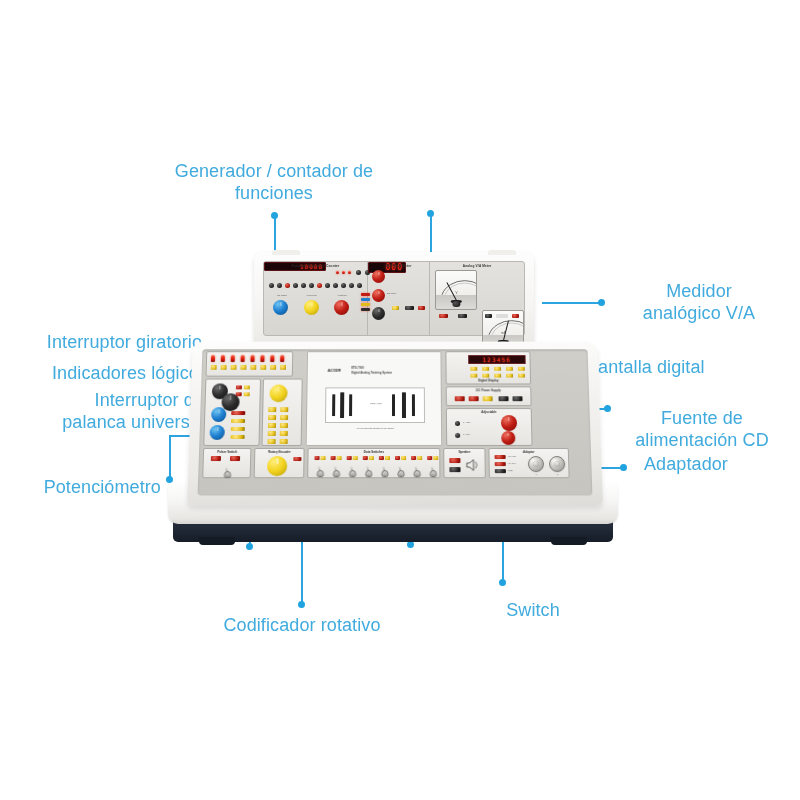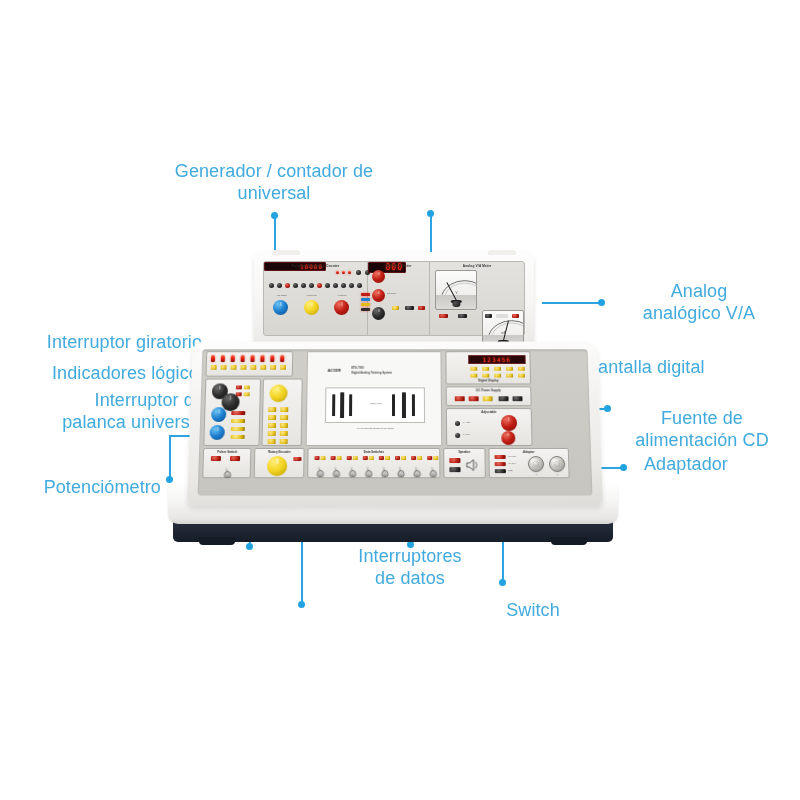--- a/index.html
+++ b/index.html
@@ -269,46 +269,45 @@
   <div class="ln v" style="left:301px; top:492px; height:112px;"></div>
   <div class="dot" style="left:298px; top:601px;"></div>
 
   <div class="ln v" style="left:410px; top:492px; height:52px;"></div>
   <div class="dot" style="left:407px; top:541px;"></div>
 
   <div class="ln v" style="left:502px; top:492px; height:90px;"></div>
   <div class="dot" style="left:499px; top:579px;"></div>
 
   <div class="label lbl-c" style="left:128px; top:161px; width:292px;">Generador / contador de
-universal</div>
-
-
-  <div class="label lbl-c" style="left:604px; top:281px; width:190px;">Analog
+funciones</div>
+
+
+  <div class="label lbl-c" style="left:604px; top:281px; width:190px;">Medidor
 analógico V/A</div>
 
   <div class="label lbl-l" style="left:586px; top:357px; width:200px;">Pantalla digital</div>
 
   <div class="label lbl-c" style="left:612px; top:408px; width:180px;">Fuente de
 alimentación CD</div>
 
   <div class="label lbl-l" style="left:644px; top:454px; width:160px;">Adaptador</div>
 
   <div class="label lbl-r" style="left:6px; top:332px; width:196px;">Interruptor giratorio</div>
 
   <div class="label lbl-r" style="left:6px; top:363px; width:202px;">Indicadores lógicos</div>
 
   <div class="label lbl-r" style="left:6px; top:390px; width:198px;">Interruptor de
 palanca universal</div>
 
   <div class="label lbl-r" style="left:6px; top:477px; width:155px;">Potenciómetro</div>
 
 
-
-  <div class="label lbl-c" style="left:338px; top:546px; width:144px;">Interruptores
-de datos</div>
+  <div class="label lbl-c" style="left:205px; top:615px; width:194px;">Codificador rotativo</div>
+
 
   <div class="label lbl-c" style="left:478px; top:600px; width:110px;">Switch</div>
 
   <div id="device">
 
     <div class="base-dark">
       <div class="base-foot-l"></div>
       <div class="base-foot-r"></div>
     </div>
 

